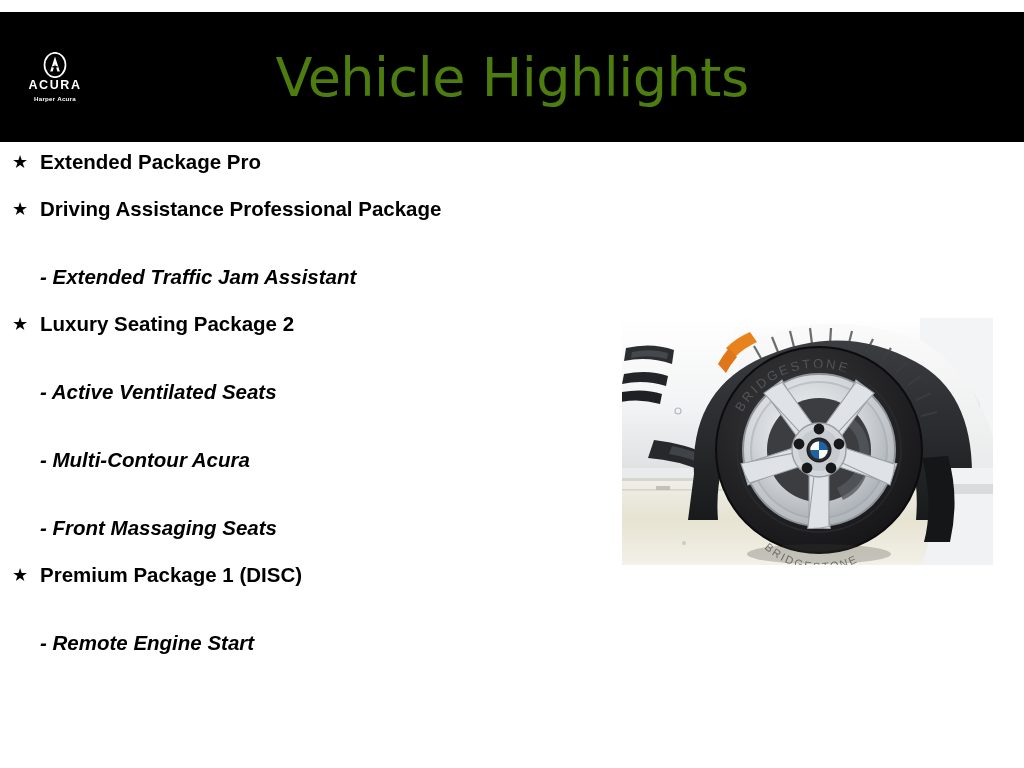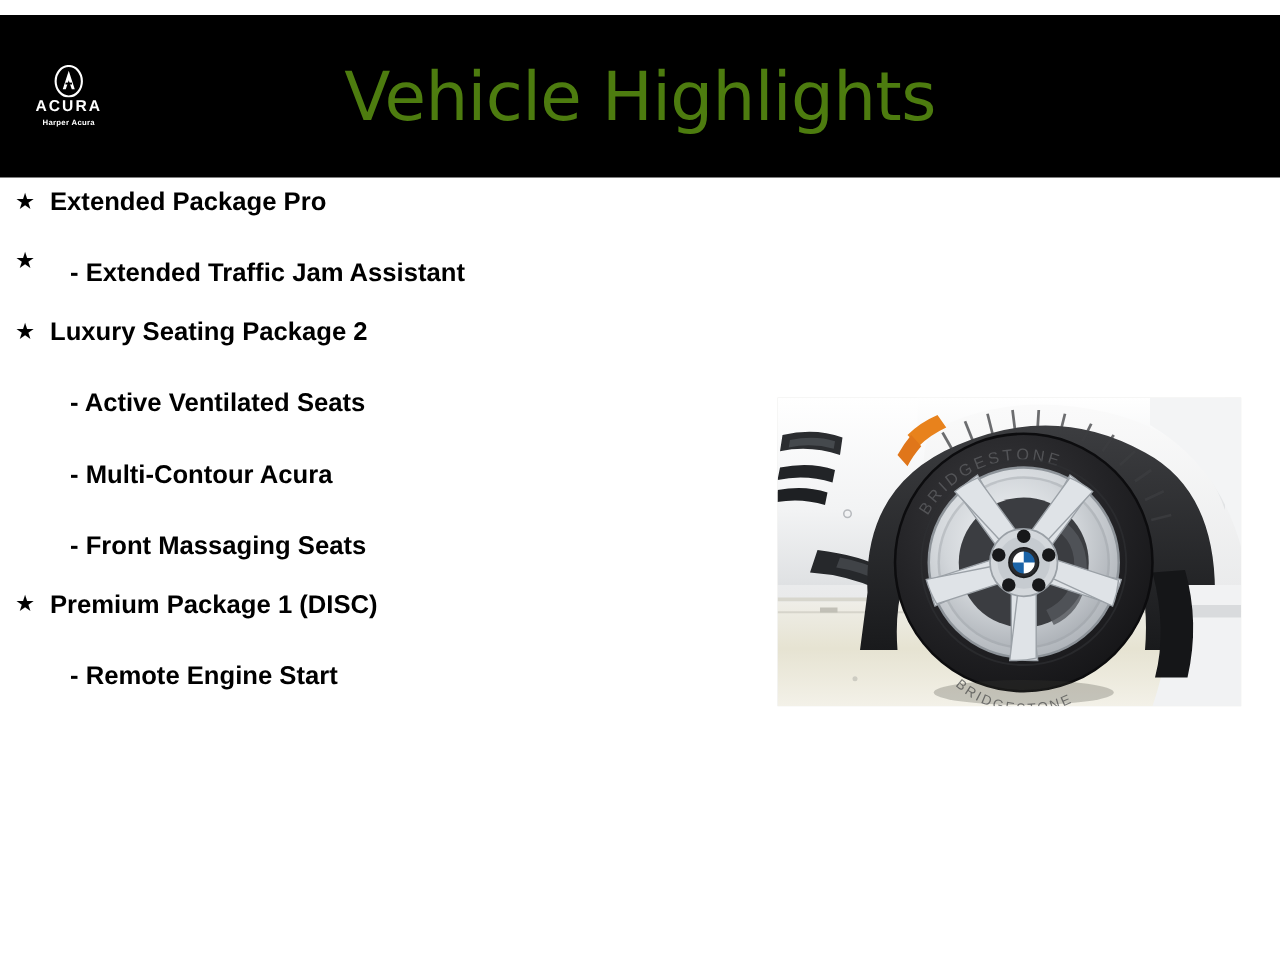--- a/index.html
+++ b/index.html
@@ -60,21 +60,21 @@
   .bullet-row {
     position:relative;
     color:#000000;
     font-weight:bold;
     font-size:20.5px;
     line-height:30px;
     font-family:"Liberation Sans", sans-serif;
   }
   .bullet-row.level-0 { padding-left:40px; margin-top:17px; }
   .bullet-row.level-0:first-child { margin-top:17px; }
-  .bullet-row.level-1 { padding-left:56px; margin-top:27px; }
+  .bullet-row.level-1 { padding-left:40px; margin-top:38px;font-style:italic; }
   .star-glyph {
     position:absolute;
     left:12px; top:0;
     font-size:18px;
     line-height:30px;
     font-weight:normal;
     font-family:"DejaVu Sans", sans-serif;
   }
   .dash-indent { display:inline-block; }
 
@@ -108,20 +108,21 @@
 
 <div id="bullet-list">
 
   <div class="bullet-row level-0">
     <span class="star-glyph">★</span>
     <span>Extended Package Pro</span>
   </div>
 
   <div class="bullet-row level-0">
     <span class="star-glyph">★</span>
+    <span>Driving Assistance Professional Package</span>
   </div>
 
   <div class="bullet-row level-1">
     <span class="dash-indent">- Extended Traffic Jam Assistant</span>
   </div>
 
 
   <div class="bullet-row level-0">
     <span class="star-glyph">★</span>
     <span>Luxury Seating Package 2</span>

